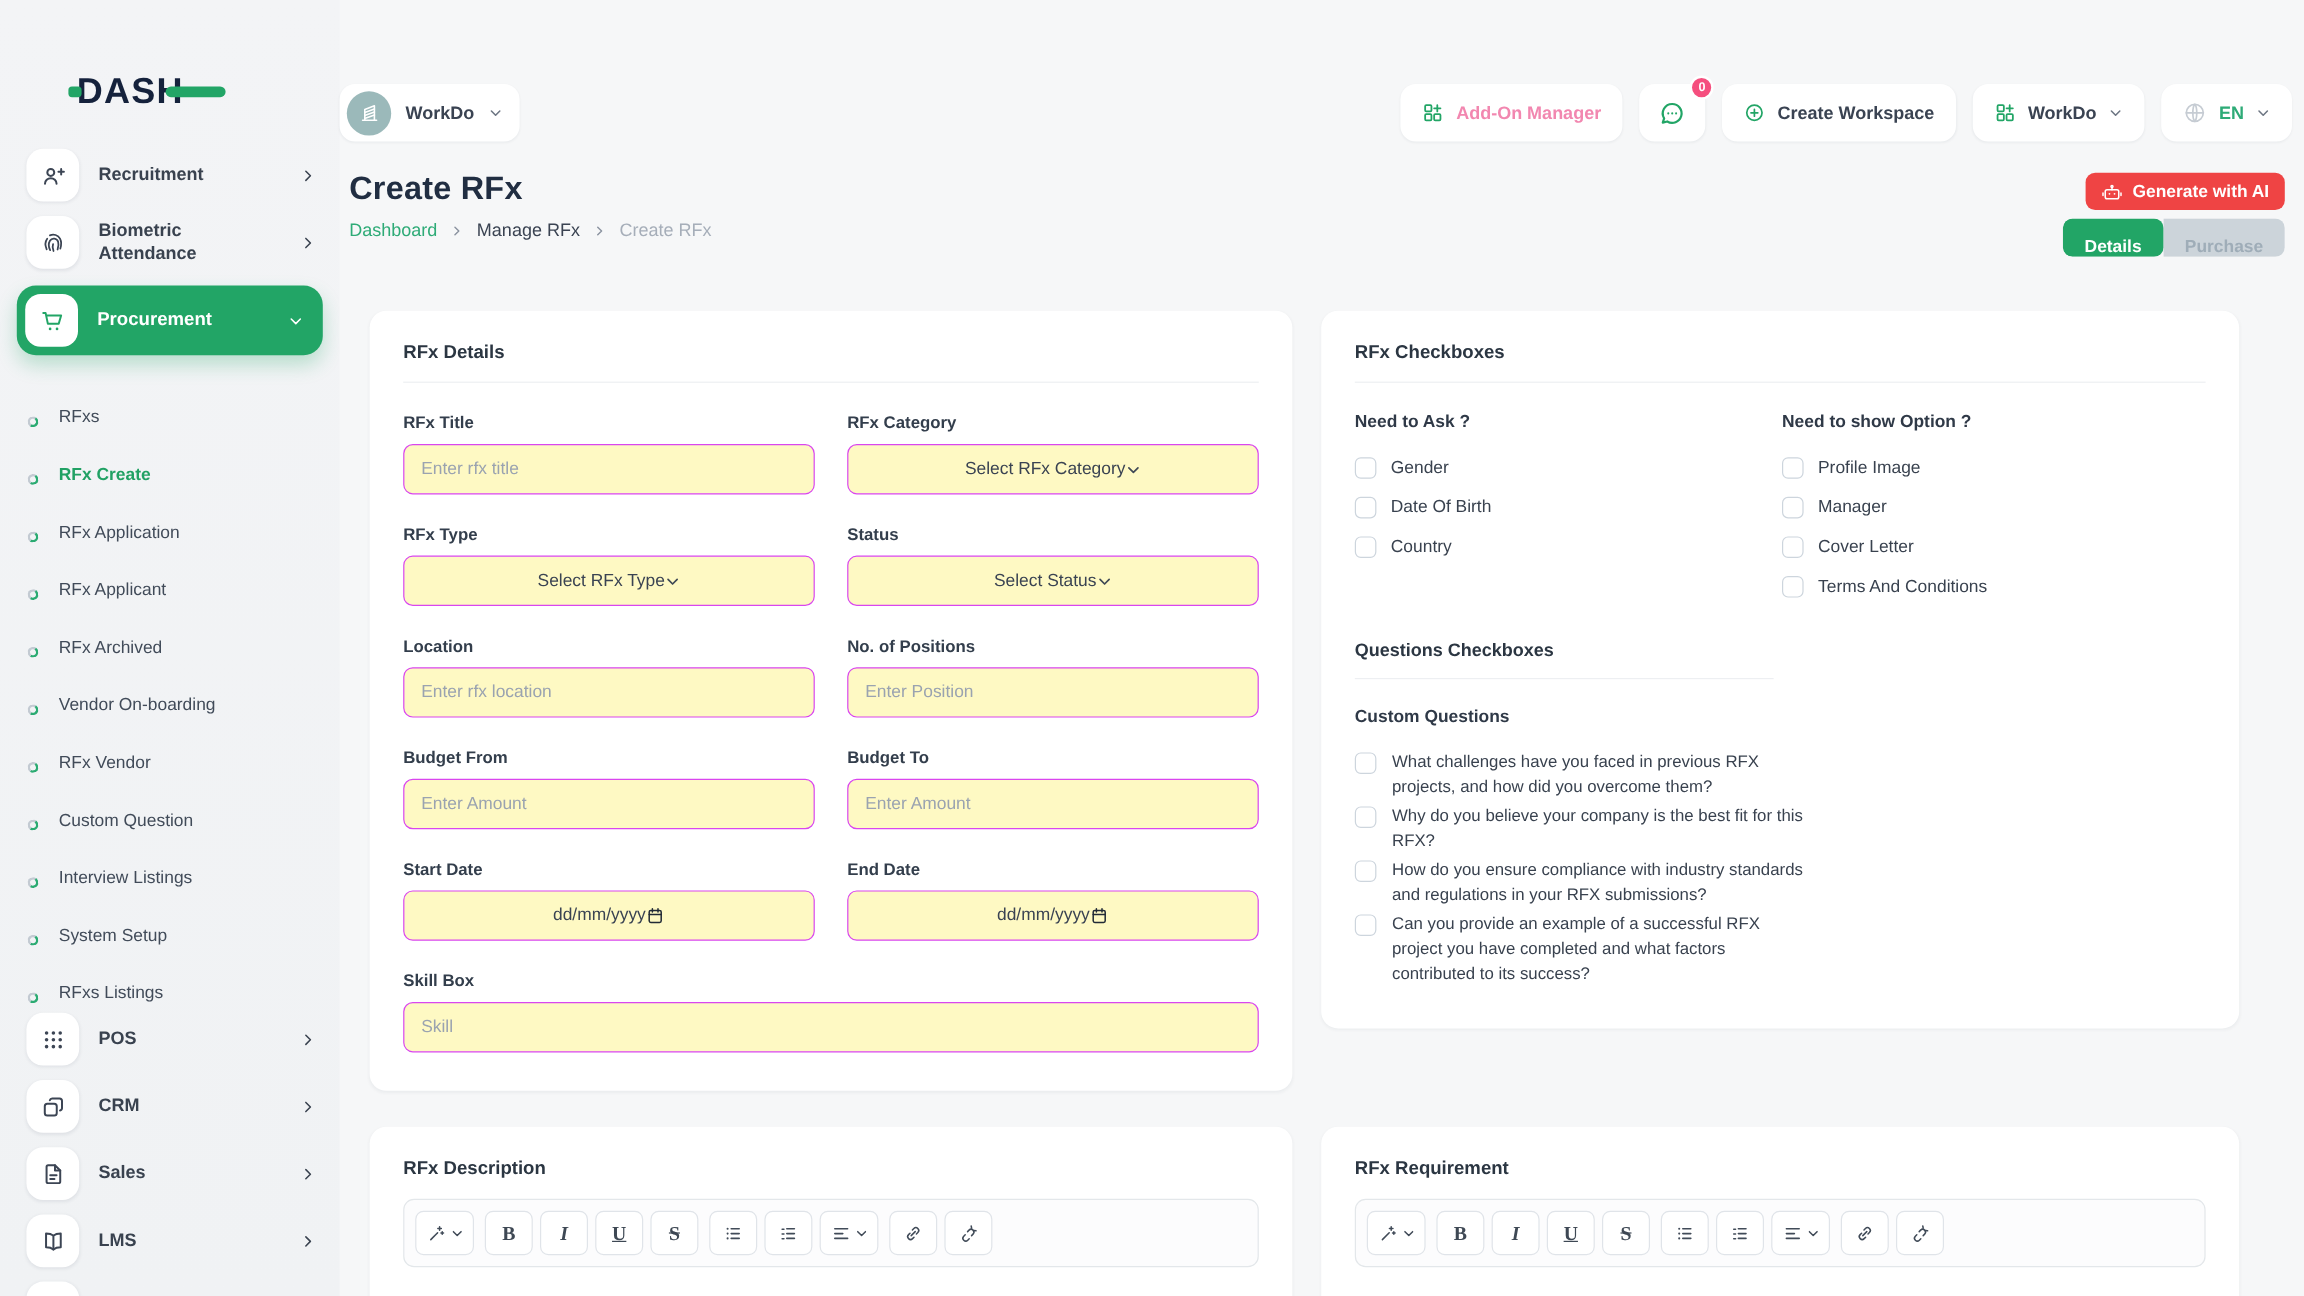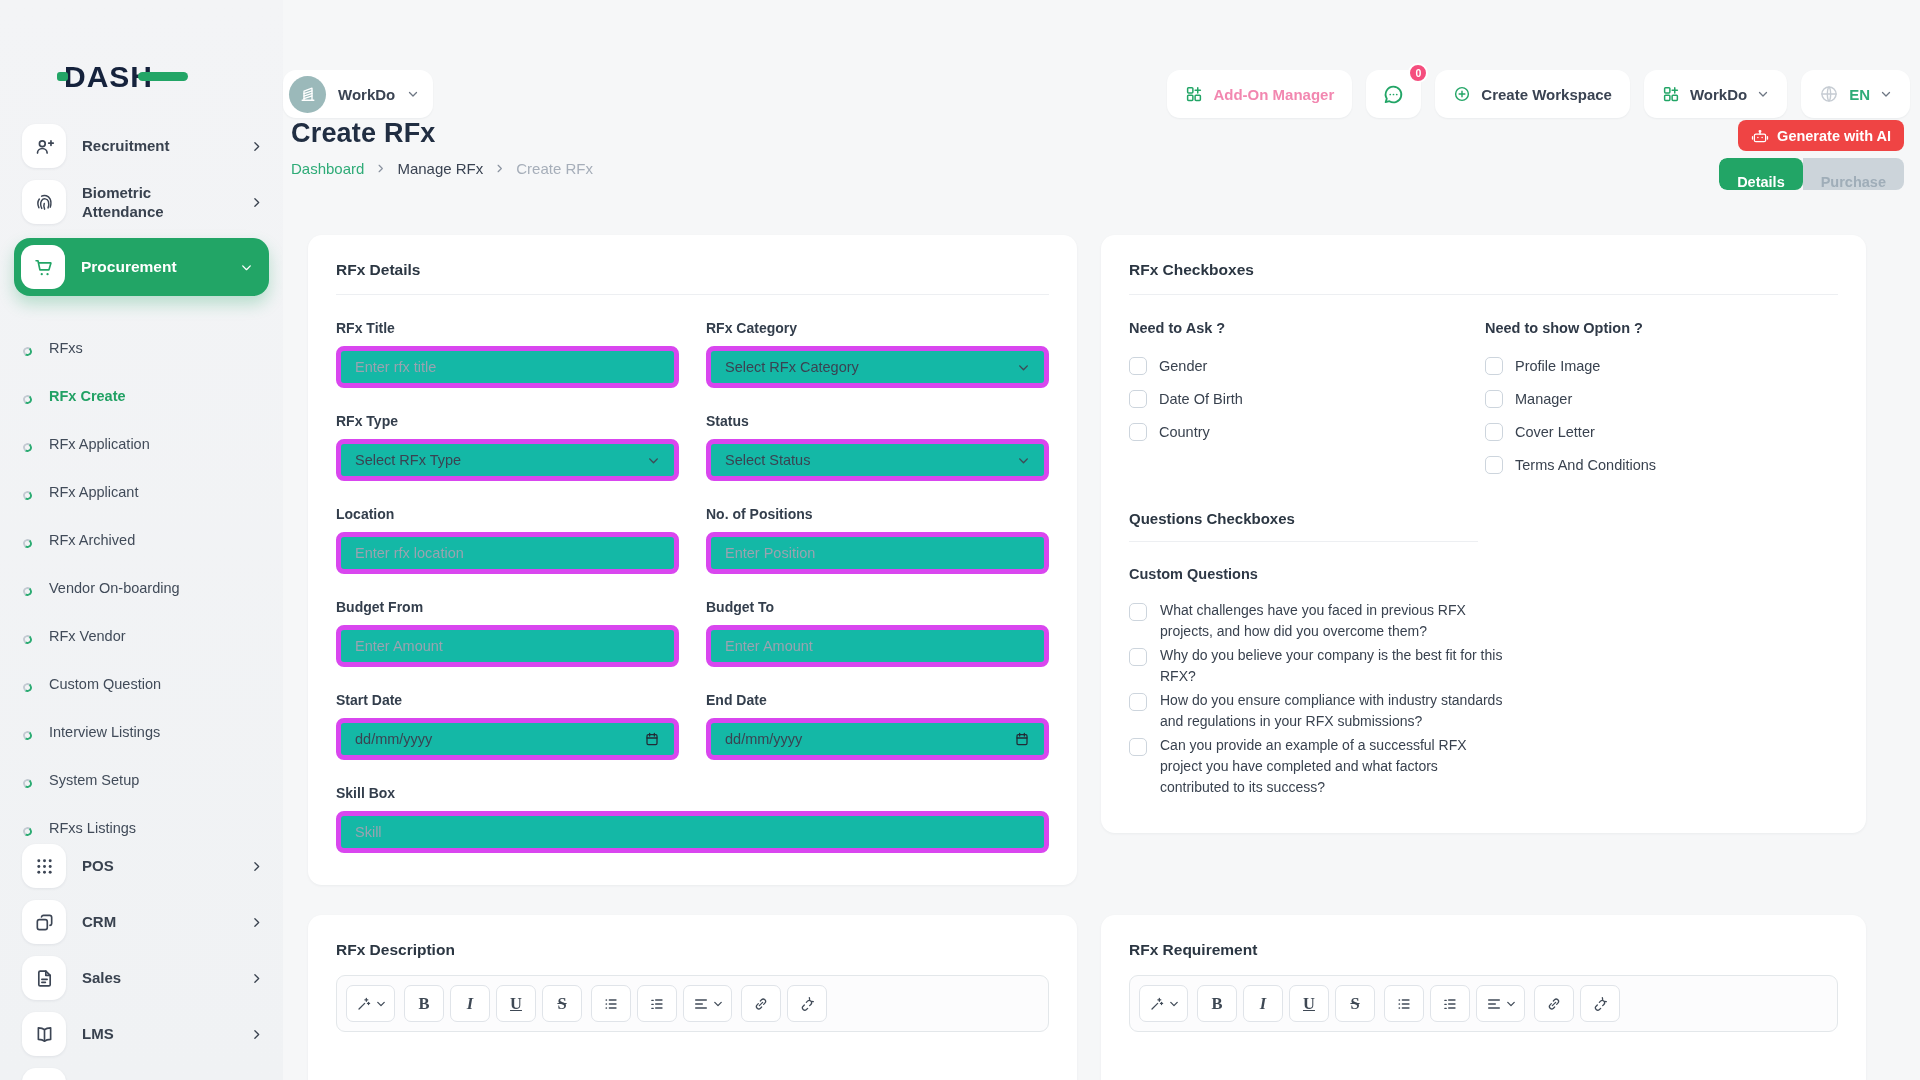--- a/index.html
+++ b/index.html
@@ -48,21 +48,21 @@
   .top-right { display:flex; align-items:center; gap:14px; }
   .tr-pill { height:48px; padding:0 18px; gap:10px; cursor:pointer; }
   .addon-label { color:#f287b0; font-size:15px; font-weight:600; }
   .g-icon svg { width:18px; height:18px; color:#22a566; }
   .chat-pill { width:55px; justify-content:center; position:relative; padding:0; }
   .chat-pill svg { width:23px; height:23px; color:#22a566; }
   .badge { position:absolute; top:-7px; right:-7px; min-width:20px; height:20px; padding:0 4px; border-radius:10px; background:#f54e7e; color:#fff; font-size:10.5px; font-weight:700; display:flex; align-items:center; justify-content:center; border:2.5px solid #fff; }
   .globe svg { width:20px; height:20px; color:#c6ccd3; }
   .lang-label { color:#2eab77; font-size:15px; font-weight:600; }
 
-  .page-head { display:flex; justify-content:space-between; align-items:flex-start; padding:0 16px 0 8px; }
+  .page-head { display:flex; justify-content:space-between; align-items:flex-start; padding:0 16px 0 8px; margin-top:24px; }
   .page-title { font-size:27px; font-weight:700; color:#212e42; letter-spacing:.2px; }
   .breadcrumb { margin-top:11px; display:flex; align-items:center; gap:11px; font-size:15px; }
   .bc-link { color:#2eab77; cursor:pointer; text-decoration:none; }
   .bc-mid { color:#3a4352; cursor:pointer; text-decoration:none; }
   .bc-cur { color:#a6aeb9; }
   .bc-sep svg { width:11px; height:11px; color:#8b93a0; }
   .ph-right { display:flex; flex-direction:column; align-items:flex-end; gap:7px; margin-top:2px; }
   .ai-btn { display:flex; align-items:center; gap:8px; background:#ef4444; color:#fff; border:none; border-radius:8px; height:31px; padding:0 13px; font-size:14.5px; font-weight:600; }
   .ai-btn svg { width:18px; height:14px; }
   .tabs { display:flex; border-radius:8px; overflow:hidden; }
@@ -70,23 +70,23 @@
   .tab.active { background:#22a566; color:#fff; border-radius:8px; }
 
   
   .content { display:grid; grid-template-columns:769px 1fr; column-gap:24px; row-gap:30px; padding:0 54px 0 25px; margin-top:45px; flex:1; min-height:0; align-items:start; }
   .card { background:#fff; border-radius:14px; box-shadow:0 1px 3px rgba(25,39,60,.05); padding:26px 28px 32px; }
   .card-title { font-size:15.5px; font-weight:700; color:#2b3642; }
   .divider { height:1px; background:#edeff2; margin:15px 0 25px; }
 
   .form-grid { display:grid; grid-template-columns:1fr 1fr; column-gap:27px; row-gap:25px; }
   .field label { display:block; font-size:14px; font-weight:600; color:#333e4c; margin-bottom:10px; }
-  .input { width:100%; height:42px; border:5px solid #d946ef; border-radius:8px; background:#14b8a6; padding:0 14px; font-size:14.5px; color:#3a4352; font-family:inherit; display:flex; align-items:center; outline:none; }
+  .input { width:100%; height:42px; border:1px solid #d946ef; border-radius:8px; background:#fef9c3; padding:0 14px; font-size:14.5px; color:#3a4352; font-family:inherit; display:flex; align-items:center; outline:none; }
   input.input::placeholder { color:#9aa3b0; }
-  .select, .date { justify-content:space-between; cursor:pointer; }
+  .select, .date { justify-content:center; cursor:pointer; }
   .chev-sel svg { width:13px; height:13px; color:#3f4955; }
   .cal svg { width:16px; height:16px; color:#222b36; }
   .full { grid-column:1 / -1; }
 
   .cb-cols { display:flex; }
   .cb-col-left { width:356px; flex:none; }
   .col-title { font-size:14.5px; font-weight:700; color:#2f3947; margin-bottom:18px; }
   .cb-row { display:flex; align-items:center; gap:12px; margin-bottom:9px; min-height:24px; cursor:pointer; }
   .cb { width:18px; height:18px; border:1.5px solid #cdd5dd; border-radius:5px; background:#fff; flex:none; }
   .cb-label { font-size:14.5px; color:#39424f; }

